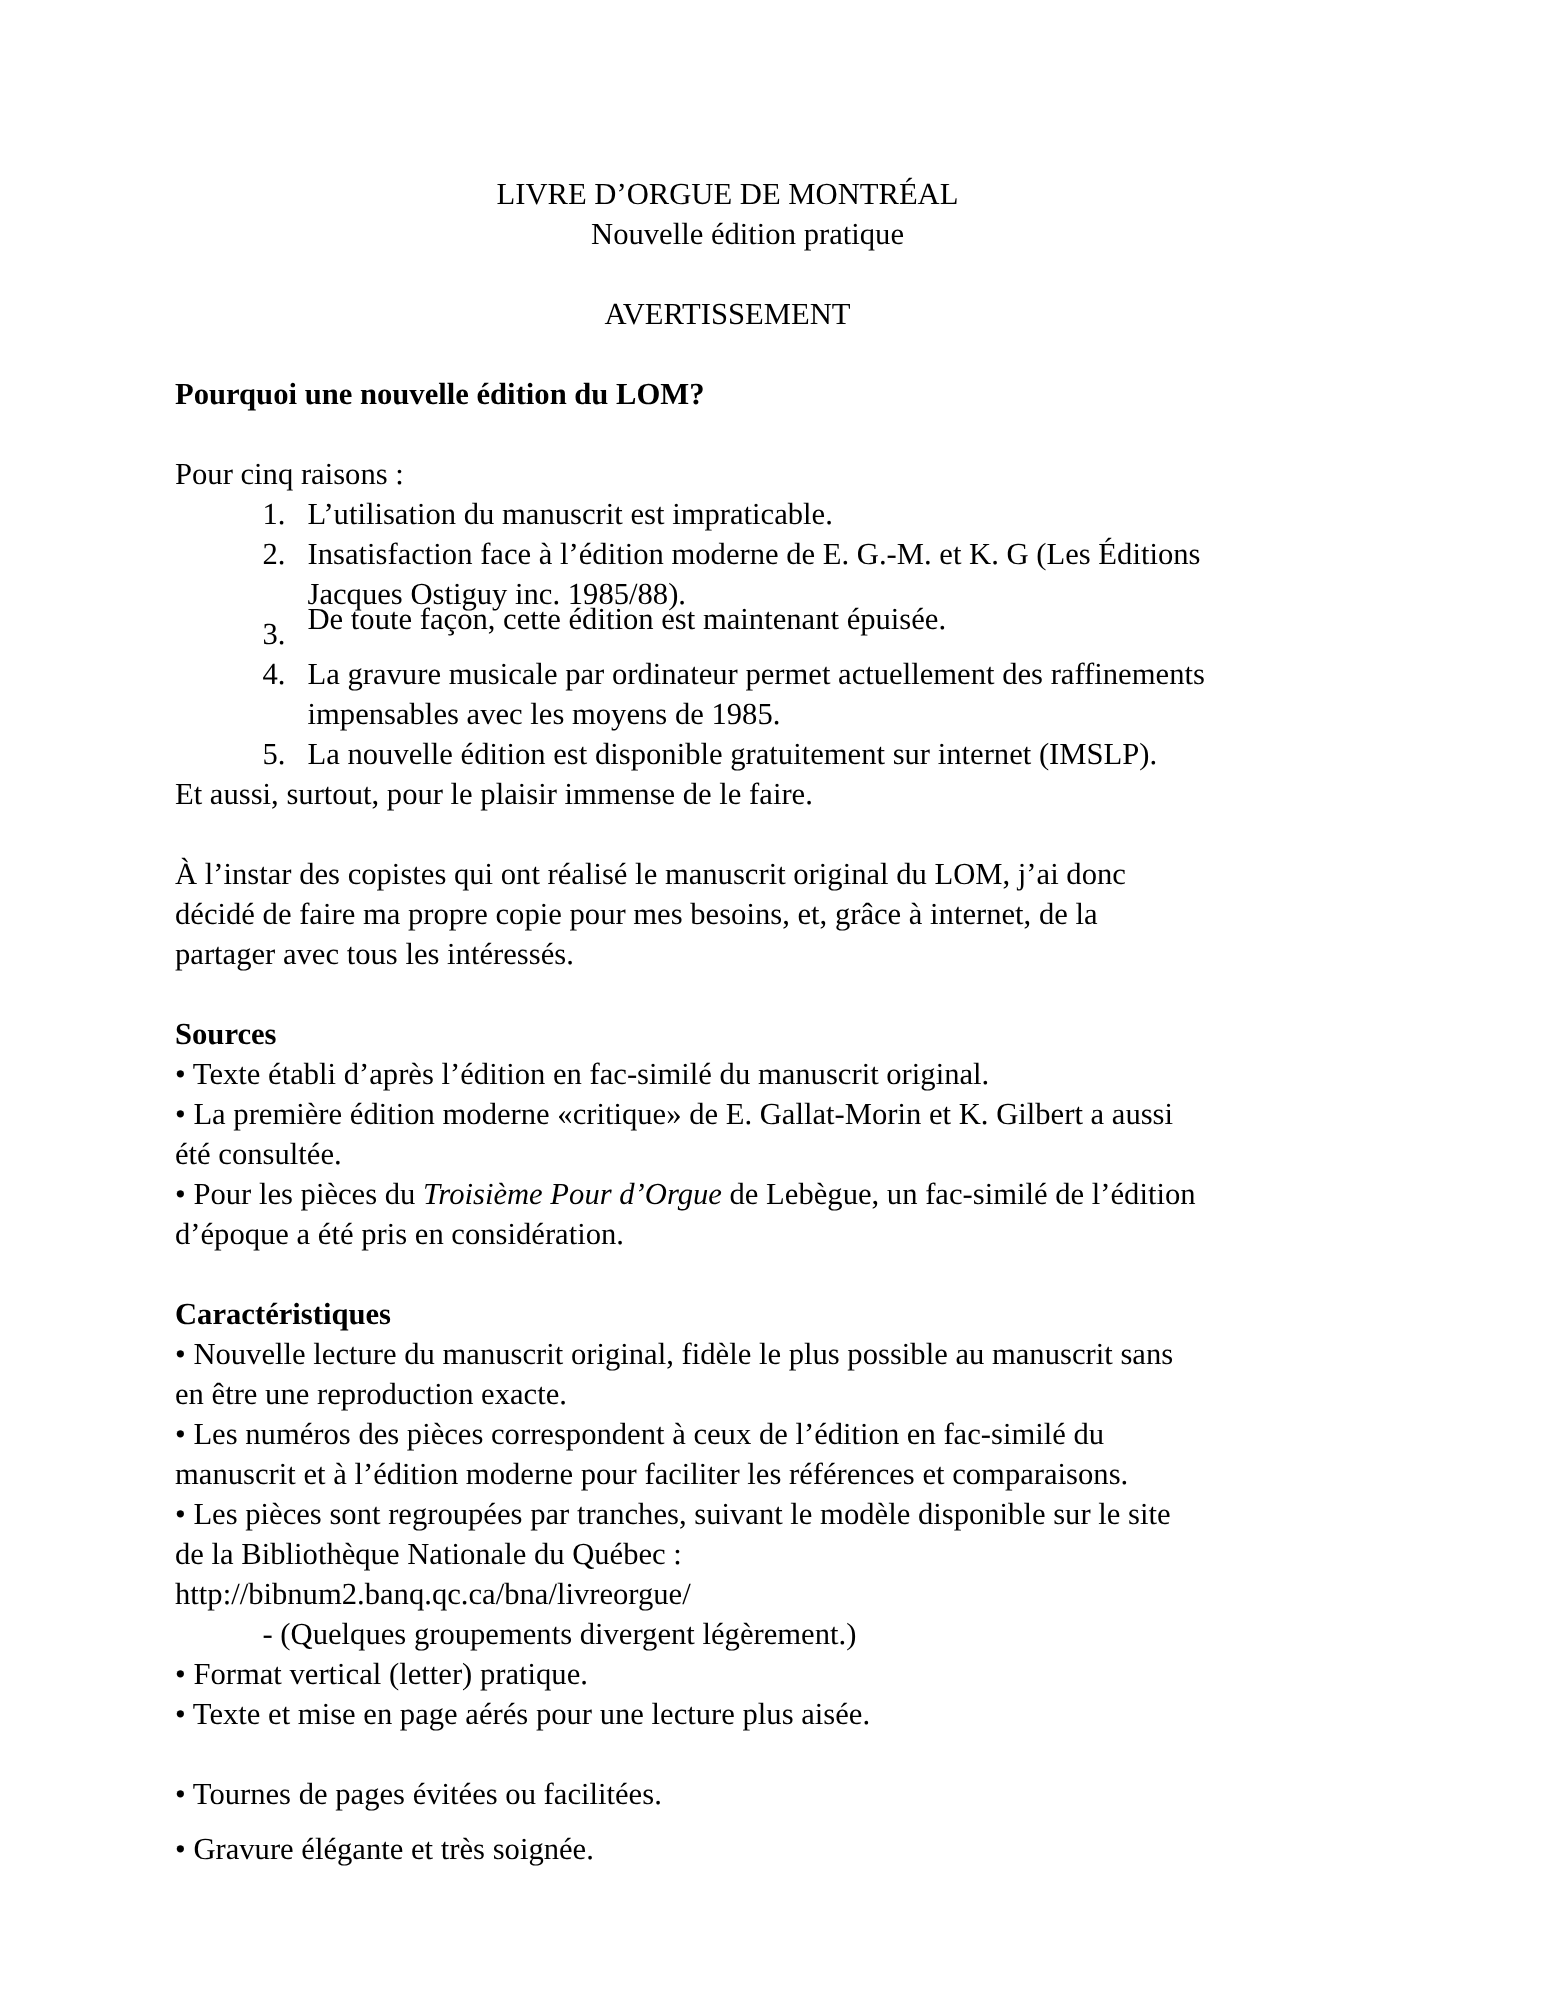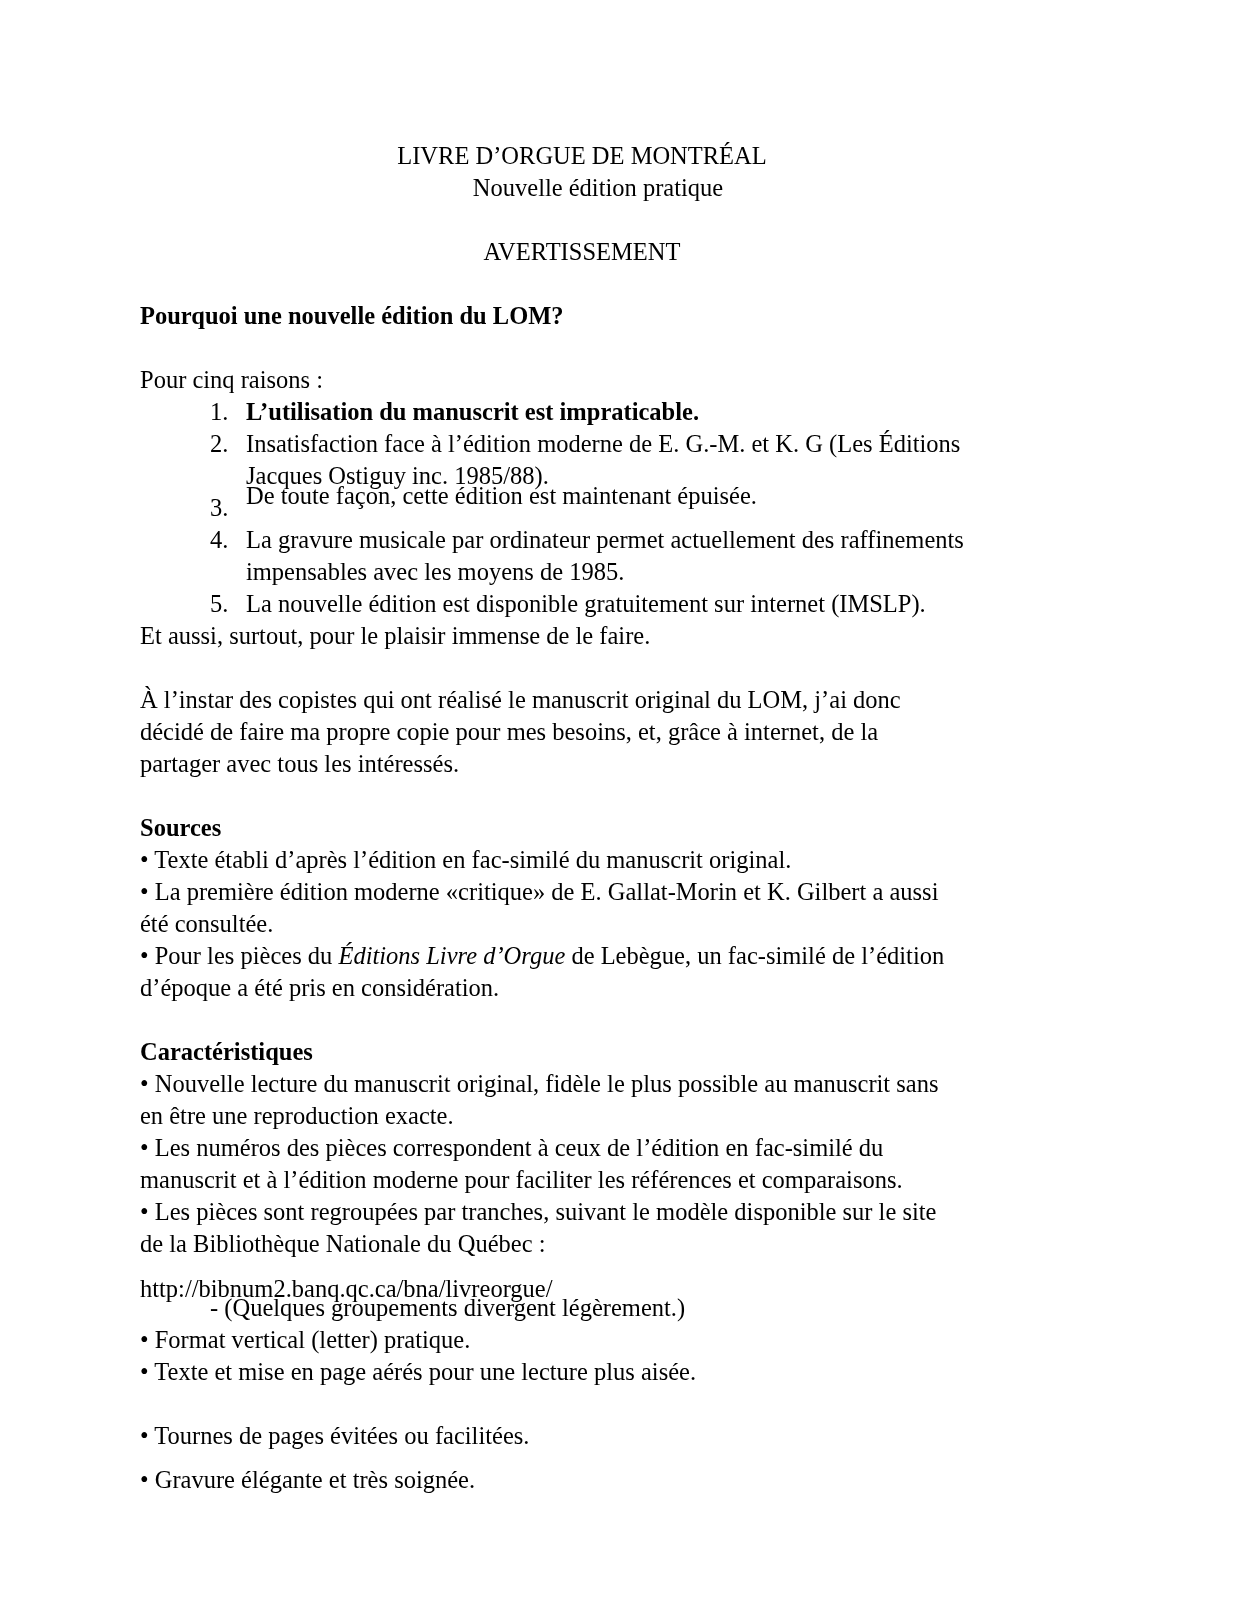--- a/index.html
+++ b/index.html
@@ -19,21 +19,21 @@
 
 <div class="center" style="top:140px;">LIVRE D’ORGUE DE MONTRÉAL</div>
 <div class="center" style="top:172px;margin-left:16px;">Nouvelle édition pratique</div>
 <div class="center" style="top:236px;">AVERTISSEMENT</div>
 
 <div class="page">
   <div class="line bold" style="top:300px;">Pourquoi une nouvelle édition du LOM?</div>
   <div class="line" style="top:364px;">Pour cinq raisons :</div>
 
   <span class="num" style="top:396px;">1.</span>
-  <span class="numtext" style="top:396px;font-weight:bold;">L’utilisation du manuscrit est impraticable.</span>
+  <span class="numtext" style="top:396px;">L’utilisation du manuscrit est impraticable.</span>
 
   <span class="num" style="top:428px;">2.</span>
   <span class="numtext" style="top:428px;">Insatisfaction face à l’édition moderne de E. G.-M. et K. G (Les Éditions</span>
   <span class="numtext" style="top:460px;">Jacques Ostiguy inc. 1985/88).</span>
 
   <span class="num" style="top:492px;">3.</span>
   <span class="numtext" style="top:480px;">De toute façon, cette édition est maintenant épuisée.</span>
 
   <span class="num" style="top:524px;">4.</span>
   <span class="numtext" style="top:524px;">La gravure musicale par ordinateur permet actuellement des raffinements</span>
@@ -45,29 +45,29 @@
   <div class="line" style="top:620px;">Et aussi, surtout, pour le plaisir immense de le faire.</div>
 
   <div class="line" style="top:684px;">À l’instar des copistes qui ont réalisé le manuscrit original du LOM, j’ai donc</div>
   <div class="line" style="top:716px;">décidé de faire ma propre copie pour mes besoins, et, grâce à internet, de la</div>
   <div class="line" style="top:748px;">partager avec tous les intéressés.</div>
 
   <div class="line bold" style="top:812px;">Sources</div>
   <div class="line" style="top:844px;">• Texte établi d’après l’édition en fac-similé du manuscrit original.</div>
   <div class="line" style="top:876px;">• La première édition moderne «critique» de E. Gallat-Morin et K. Gilbert a aussi</div>
   <div class="line" style="top:908px;font-family:Liberation Serif, serif;">été consultée.</div>
-  <div class="line" style="top:940px;"><span>• Pour les pièces du </span><i>Éditions Livre d’Orgue</i><span> de Lebègue, un fac-similé de l’édition</span></div>
+  <div class="line" style="top:940px;"><span>• Pour les pièces du </span><i>Troisième Pour d’Orgue</i><span> de Lebègue, un fac-similé de l’édition</span></div>
   <div class="line" style="top:972px;">d’époque a été pris en considération.</div>
 
   <div class="line bold" style="top:1036px;">Caractéristiques</div>
   <div class="line" style="top:1068px;">• Nouvelle lecture du manuscrit original, fidèle le plus possible au manuscrit sans</div>
   <div class="line" style="top:1100px;">en être une reproduction exacte.</div>
   <div class="line" style="top:1132px;">• Les numéros des pièces correspondent à ceux de l’édition en fac-similé du</div>
   <div class="line" style="top:1164px;">manuscrit et à l’édition moderne pour faciliter les références et comparaisons.</div>
   <div class="line" style="top:1196px;">• Les pièces sont regroupées par tranches, suivant le modèle disponible sur le site</div>
   <div class="line" style="top:1228px;">de la Bibliothèque Nationale du Québec :</div>
-  <div class="line" style="top:1260px;margin-top:13px;">http://bibnum2.banq.qc.ca/bna/livreorgue/</div>
+  <div class="line" style="top:1260px;">http://bibnum2.banq.qc.ca/bna/livreorgue/</div>
   <div class="indent-dash" style="top:1292px;">- (Quelques groupements divergent légèrement.)</div>
   <div class="line" style="top:1324px;">• Format vertical (letter) pratique.</div>
   <div class="line" style="top:1356px;">• Texte et mise en page aérés pour une lecture plus aisée.</div>
   <div class="line" style="top:1464px;text-align:right;">• Gravure élégante et très soignée.</div>
   <div class="line" style="top:1420px;">• Tournes de pages évitées ou facilitées.</div>
 </div>
 
 </body></html>

